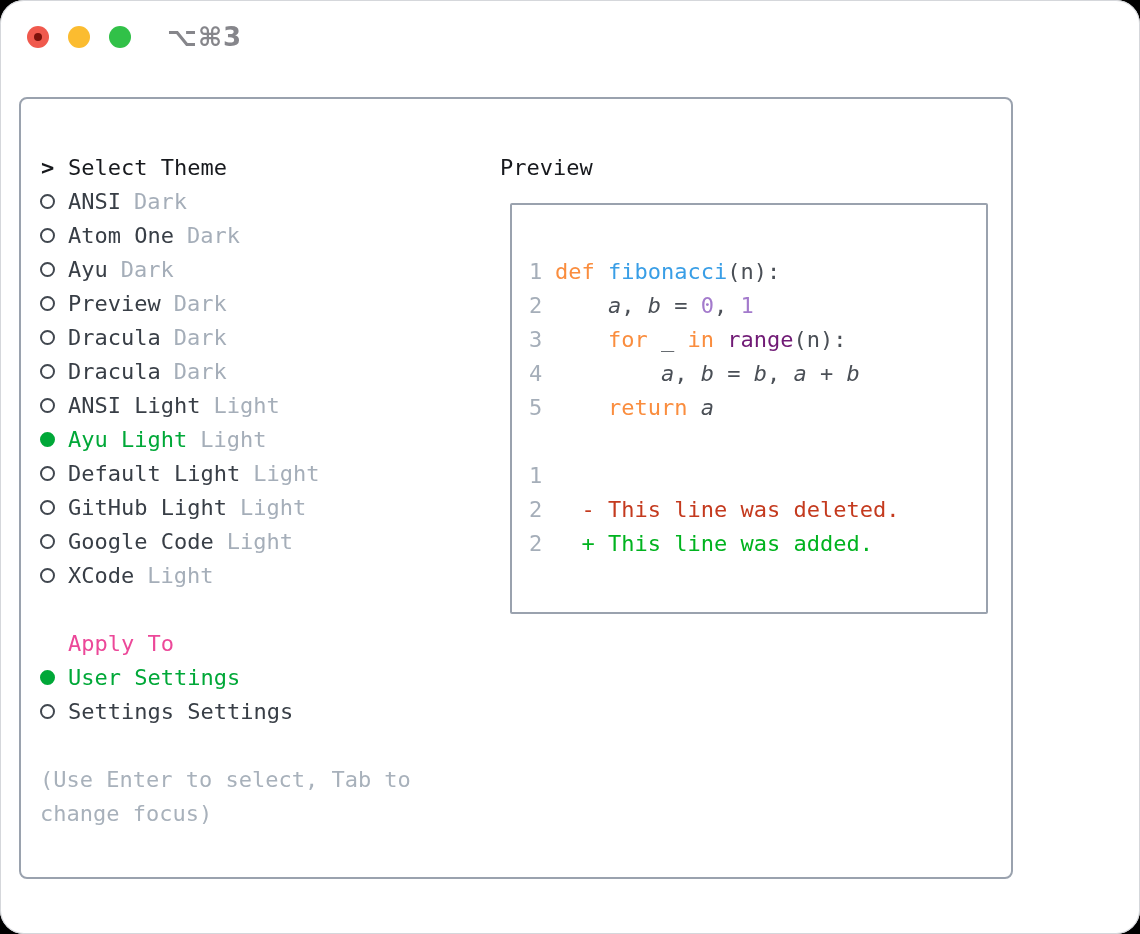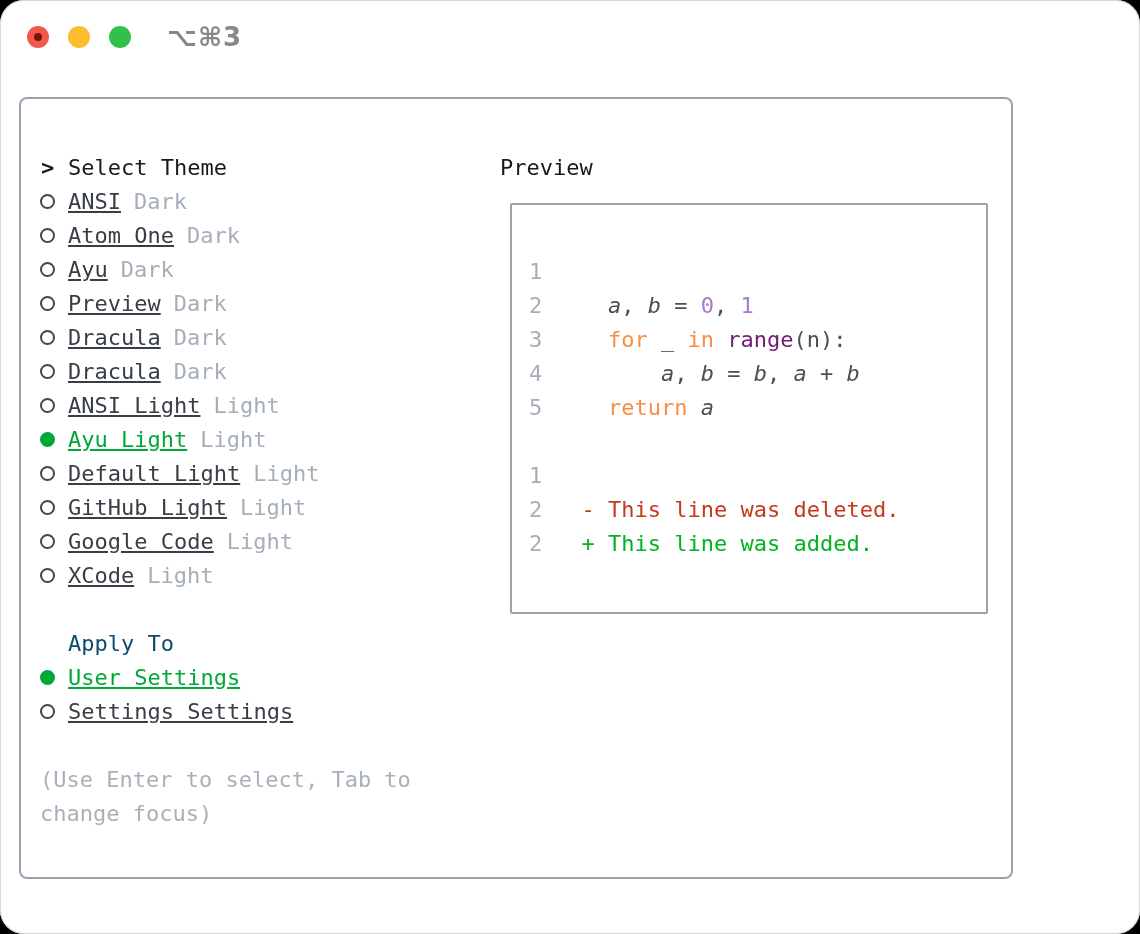--- a/index.html
+++ b/index.html
@@ -41,25 +41,25 @@
   .left-col  { position:absolute; left:19px;  top:51px; width:450px; }
   .right-col { position:absolute; left:479px; top:51px; width:500px; }
 
   .slot { display:inline-flex; width:15px; margin-right:13px; justify-content:center; align-items:center; flex:none; }
   .prompt { font-weight:bold; color:#17191d; }
   .h-title { font-weight:normal; color:#17191d; }
 
   .radio { box-sizing:border-box; width:15px; height:15px; border-radius:50%; border:2px solid #41474f; background:transparent; }
   .radio.on { border-color:#00a838; background:#00a838; }
 
-  .t-name { color:#383e46;text-decoration:underline; }
+  .t-name { color:#383e46; }
   .t-variant { color:#a5aeb9; margin-left:13px; }
   .theme-item.selected .t-name { color:#00a838; }
 
-  .apply-title { color:#0c4a6e;text-align:right; }
+  .apply-title { color:#ec4899;text-align:right; }
   .apply-item .t-name { color:#383e46;text-align:center; }
   .apply-item.selected .t-name { color:#00a838; }
 
   .spacer { height:34px; }
   .hint { color:#a8b1bb; }
 
   
   .preview-box {
     margin-top:19px; margin-left:10px;
     width:478px; box-sizing:border-box;
@@ -132,21 +132,21 @@
 
     <div class="row hint">(Use Enter to select, Tab to</div>
     <div class="row hint">change focus)</div>
   </div>
 
   <div class="right-col">
     <div class="row">
       <span class="h-title">Preview</span>
     </div>
     <div class="preview-box" id="preview-box">
-        <div class="row code-line"><span class="ln">1</span></div>
+        <div class="row code-line"><span class="ln">1</span><span class="code-content"><span class="tok-kw">def</span><span class="tok-txt"> </span><span class="tok-fn">fibonacci</span><span class="tok-txt">(n):</span></span></div>
         <div class="row code-line"><span class="ln">2</span><span class="code-content"><span class="tok-txt">    </span><span class="tok-var">a</span><span class="tok-txt">, </span><span class="tok-var">b</span><span class="tok-txt"> = </span><span class="tok-num">0</span><span class="tok-txt">, </span><span class="tok-num">1</span></span></div>
         <div class="row code-line"><span class="ln">3</span><span class="code-content"><span class="tok-txt">    </span><span class="tok-kw">for</span><span class="tok-txt"> _ </span><span class="tok-kw">in</span><span class="tok-txt"> </span><span class="tok-rng">range</span><span class="tok-txt">(n):</span></span></div>
         <div class="row code-line"><span class="ln">4</span><span class="code-content"><span class="tok-txt">        </span><span class="tok-var">a</span><span class="tok-txt">, </span><span class="tok-var">b</span><span class="tok-txt"> = </span><span class="tok-var">b</span><span class="tok-txt">, </span><span class="tok-var">a</span><span class="tok-txt"> + </span><span class="tok-var">b</span></span></div>
         <div class="row code-line"><span class="ln">5</span><span class="code-content"><span class="tok-txt">    </span><span class="tok-kw">return</span><span class="tok-txt"> </span><span class="tok-var">a</span></span></div>
         <div class="row code-line"><span class="ln"></span><span class="code-content"></span></div>
         <div class="row code-line"><span class="ln">1</span></div>
         <div class="row code-line"><span class="ln">2</span><span class="code-content"><span class="tok-del">  - This line was deleted.</span></span></div>
         <div class="row code-line"><span class="ln">2</span><span class="code-content"><span class="tok-add">  + This line was added.</span></span></div>
       </div>
   </div>

